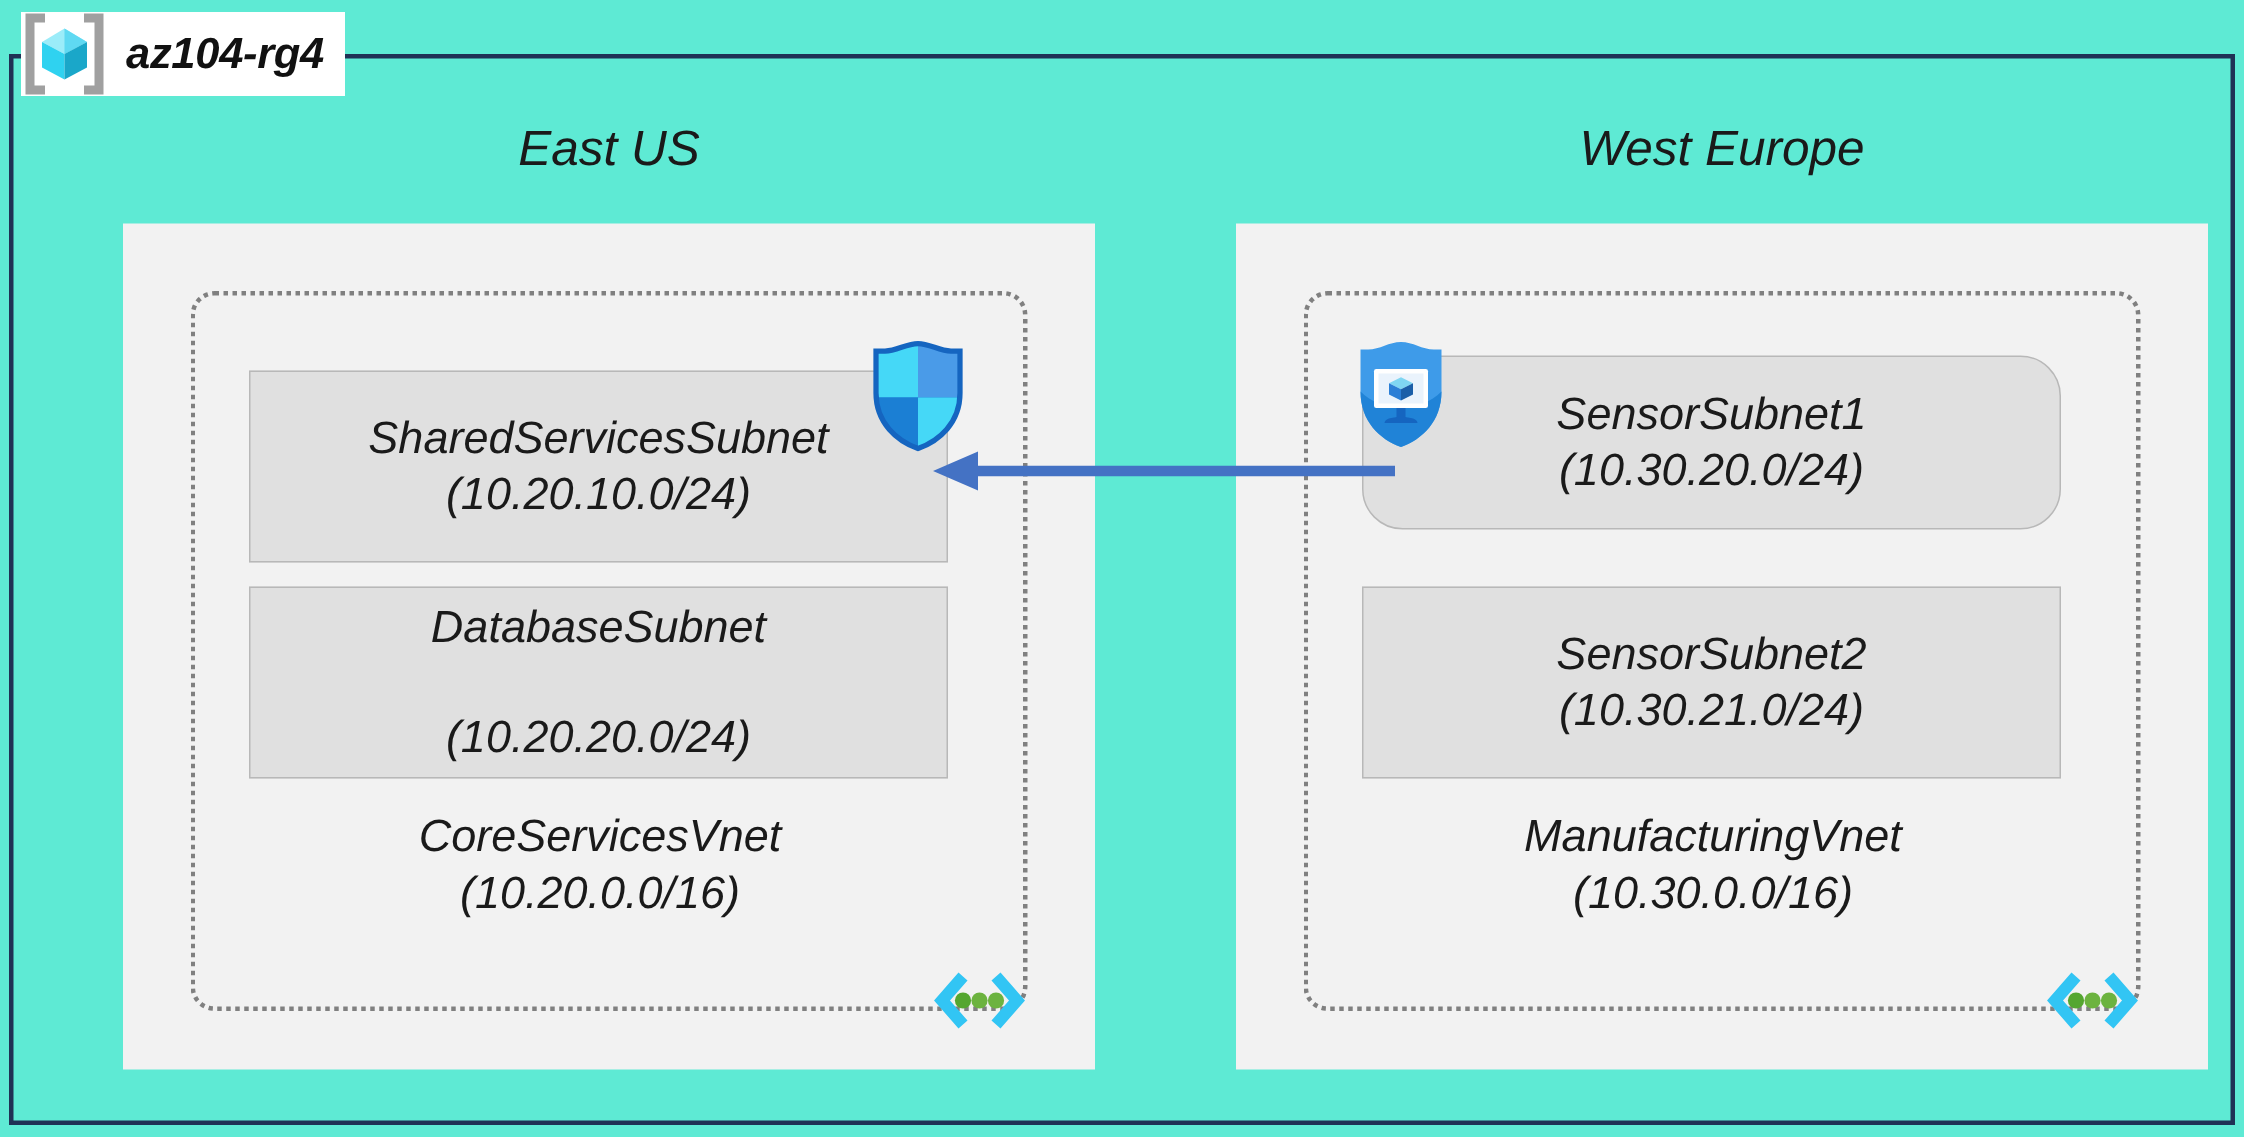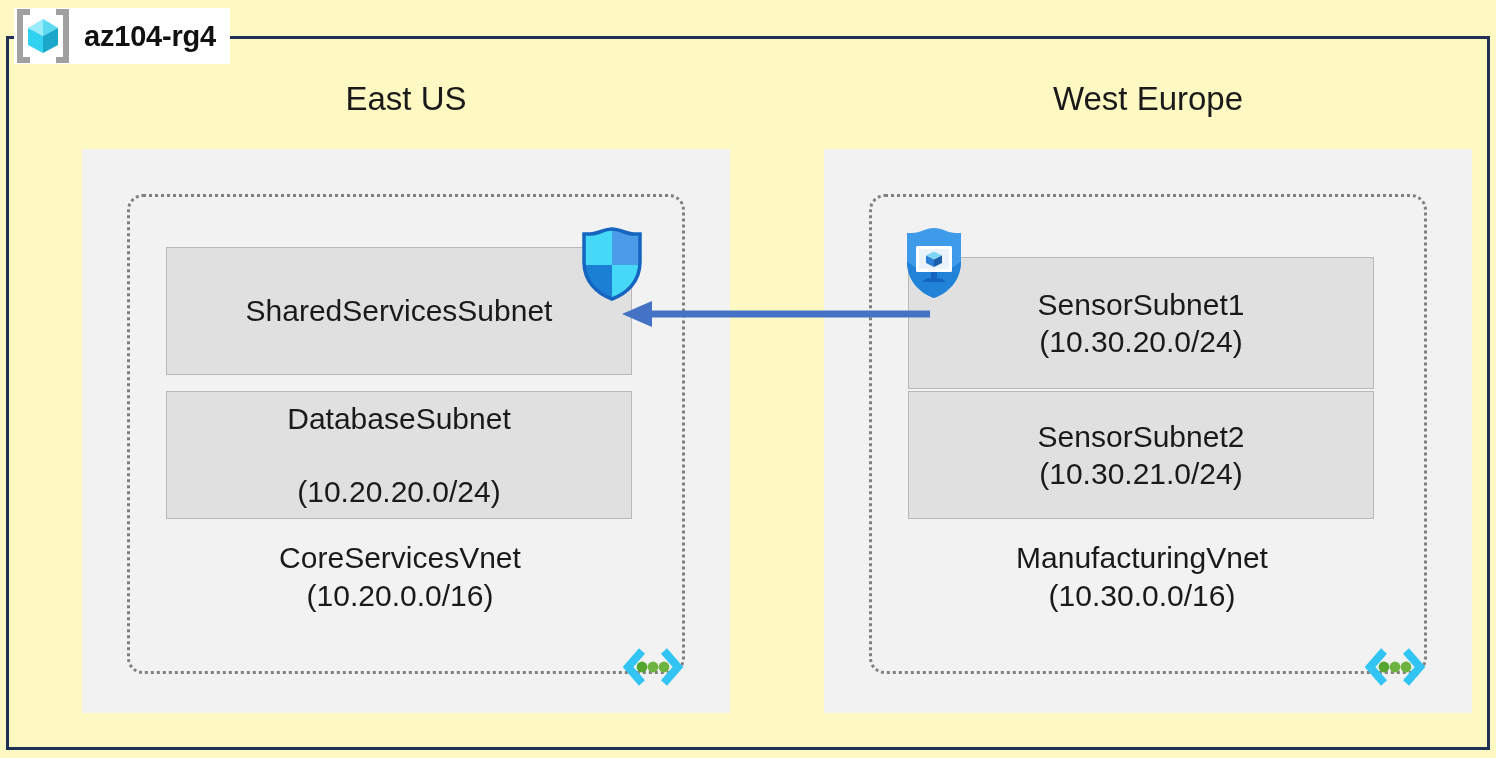--- a/index.html
+++ b/index.html
@@ -12,22 +12,23 @@
   body {
     font-family: "Liberation Sans", sans-serif;
     -webkit-font-smoothing: antialiased;
   }
 
   
   .canvas {
     position: relative;
     width: 1496px;
     height: 758px;
-    background: #fef9c3;
+    background: #5eead4;
     overflow: hidden;
+    font-style: italic;
   }
 
   
   .rg-frame {
     position: absolute;
     left: 6px;
     top: 36px;
     width: 1484px;
     height: 714px;
     border: 3px solid #1F3255;
@@ -166,20 +167,21 @@
 
   <div class="region" style="left:82px; width:648px;">
     <div class="region-label">East US</div>
 
     <div class="region-box" style="height:564px;">
 
       <div class="vnet" style="left:45px; top:45px; width:558px; height:480px;">
 
         <div class="subnet" style="left:36px; top:50px; width:466px; height:128px;">
           <span class="l1">SharedServicesSubnet</span>
+          <span class="l2">(10.20.10.0/24)</span>
         </div>
 
         <div class="subnet" style="left:36px; top:194px; width:466px; height:128px;gap:36px;">
           <span class="l1">DatabaseSubnet</span>
           <span class="l2">(10.20.20.0/24)</span>
         </div>
 
         <div class="vnet-caption" style="top:342px;">
           <span>CoreServicesVnet</span><br>
           <span>(10.20.0.0/16)</span>
@@ -201,21 +203,21 @@
     </div>
   </div>
 
   <div class="region" style="left:824px; width:648px;">
     <div class="region-label">West Europe</div>
 
     <div class="region-box" style="height:564px;">
 
       <div class="vnet" style="left:45px; top:45px; width:558px; height:480px;">
 
-        <div class="subnet" style="left:36px; top:60px; width:466px; height:132px;">
+        <div class="subnet" style="left:36px; top:40px; width:466px; height:116px;border-radius:27px;">
           <span class="l1">SensorSubnet1</span>
           <span class="l2">(10.30.20.0/24)</span>
         </div>
 
         <div class="subnet" style="left:36px; top:194px; width:466px; height:128px;">
           <span class="l1">SensorSubnet2</span>
           <span class="l2">(10.30.21.0/24)</span>
         </div>
 
         <div class="vnet-caption" style="top:342px;">

